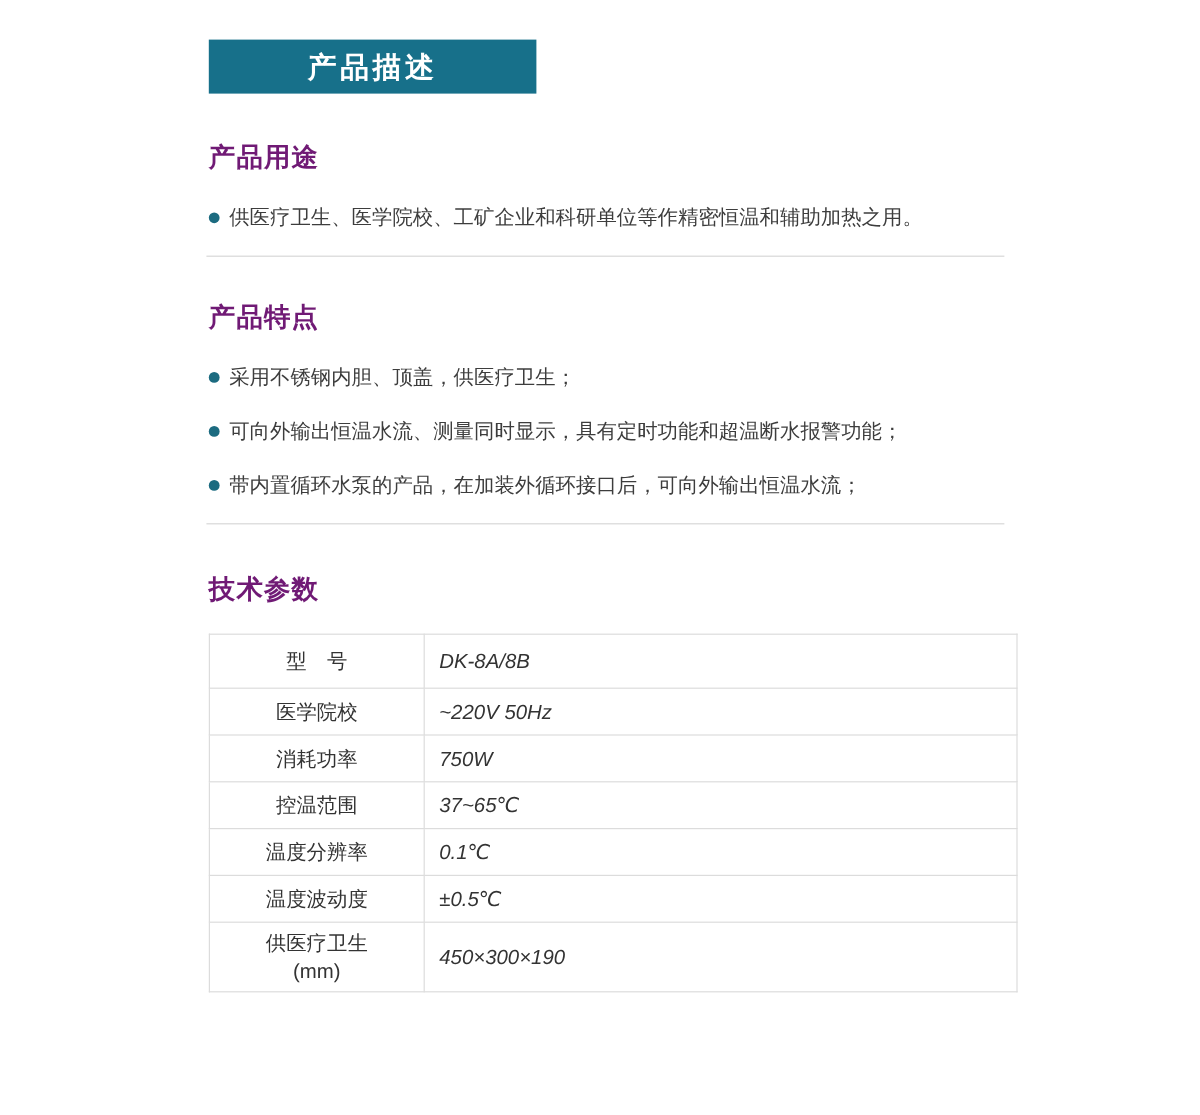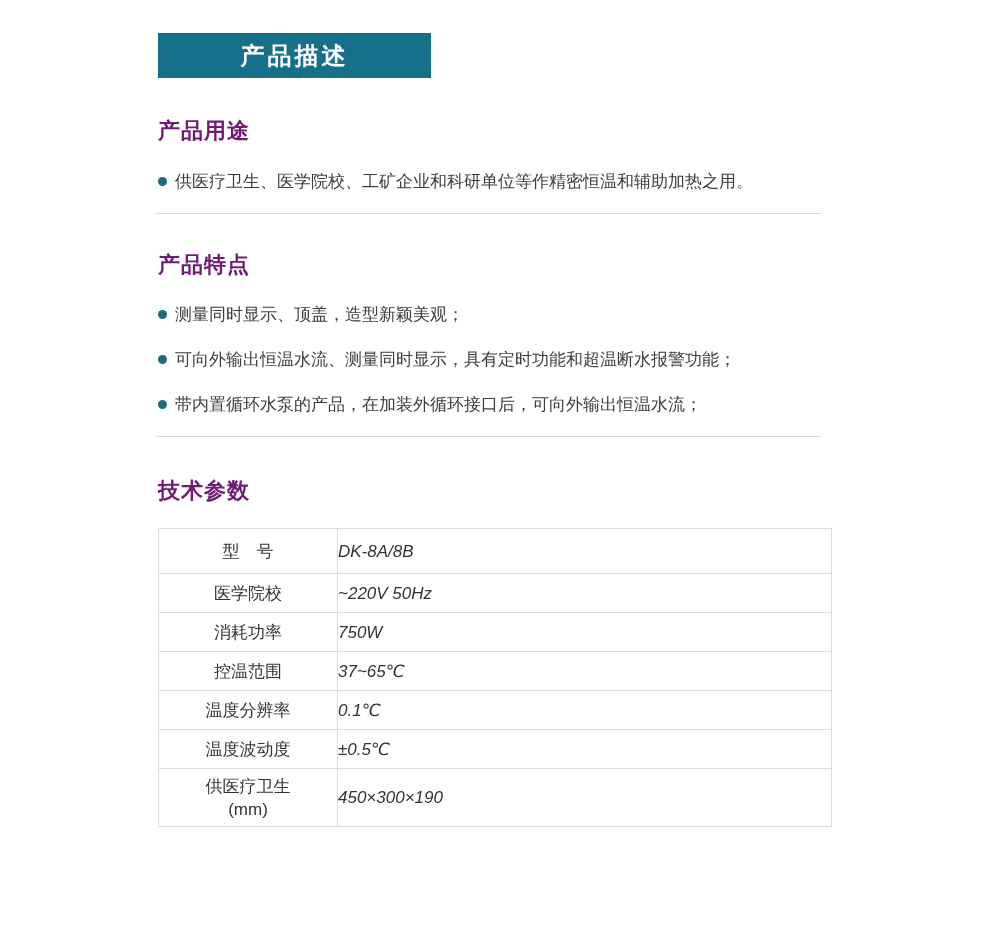--- a/index.html
+++ b/index.html
@@ -7,20 +7,21 @@
   body {
     width: 1000px;
     height: 929px;
     background: #ffffff;
     font-family: "Liberation Sans", "DejaVu Sans", sans-serif;
     color: #3d3d3d;
   }
   .page {
     padding: 33px 0 0 158px;
     width: 892px;
+    margin-left: 16px;
   }
 
   
   .banner {
     width: 273px;
     height: 45px;
     background: #17708a;
     color: #ffffff;
     font-size: 24px;
     font-weight: bold;
@@ -79,21 +80,21 @@
     width: 674px;
     border-collapse: collapse;
     table-layout: fixed;
   }
   table.specs td {
     border: 1px solid #dcdcdc;
     font-size: 17px;
     line-height: 23px;
     color: #333333;
     height: 39px;
-    padding: 4px 0;
+    padding: 4px 12px;
   }
   table.specs tr:first-child td { height: 45px; }
   table.specs tr:last-child td  { height: 58px; }
   td.label {
     width: 179px;
     text-align: center;
     white-space: pre-line;
   }
   td.value {
     text-align: left;
@@ -116,21 +117,21 @@
     <span class="dot"></span>
     <span>供医疗卫生、医学院校、工矿企业和科研单位等作精密恒温和辅助加热之用。</span>
   </div>
 
   <hr class="divider">
 
   <h2 class="section-heading mt-features">产品特点</h2>
 
   <div class="bullet mt-26">
     <span class="dot"></span>
-    <span>测量同时显示、顶盖，造型新颖美观；</span>
+    <span>采用不锈钢内胆、顶盖，供医疗卫生；</span>
   </div>
   <div class="bullet mt-22">
     <span class="dot"></span>
     <span>可向外输出恒温水流、测量同时显示，具有定时功能和超温断水报警功能；</span>
   </div>
   <div class="bullet mt-22">
     <span class="dot"></span>
     <span>带内置循环水泵的产品，在加装外循环接口后，可向外输出恒温水流；</span>
   </div>
 

